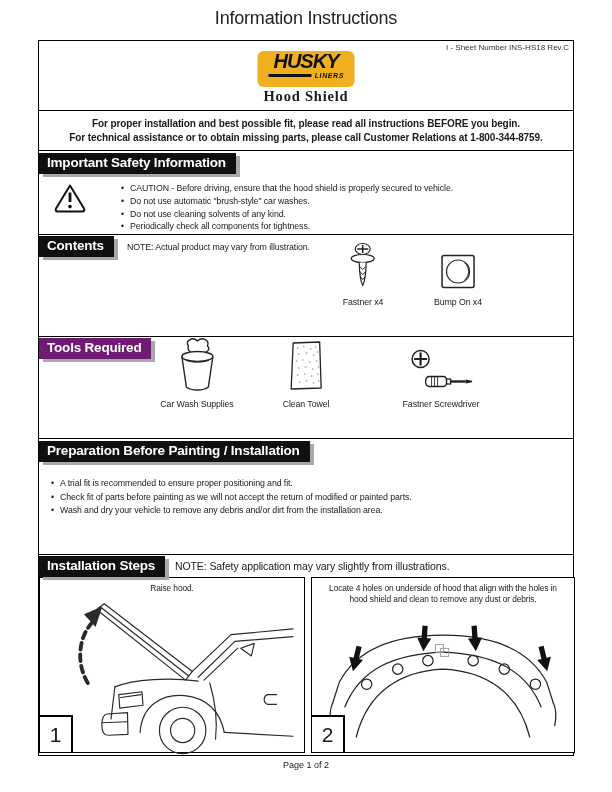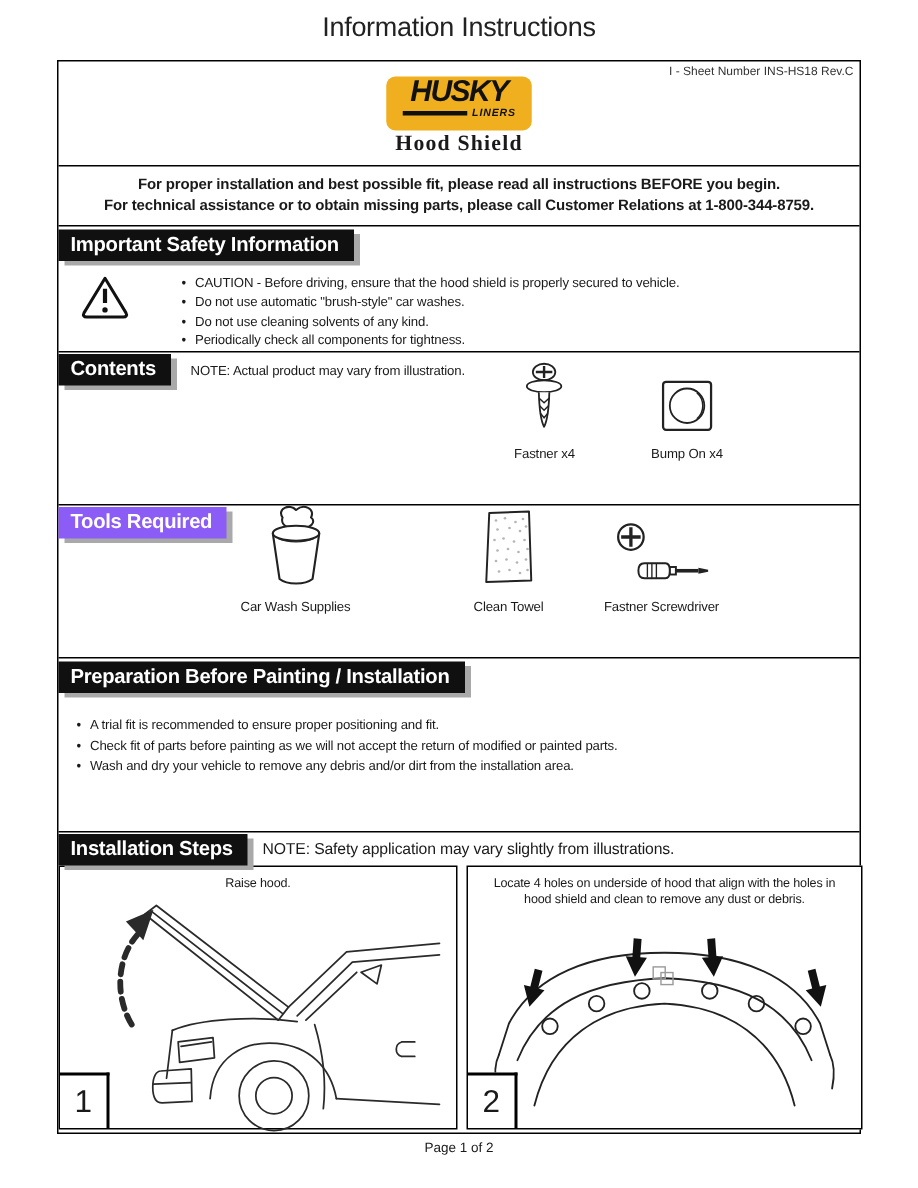--- a/index.html
+++ b/index.html
@@ -156,37 +156,37 @@
             <rect x="4" y="2.5" width="32" height="32" rx="2" fill="#fff" stroke="#222" stroke-width="1.5"></rect>
             <circle cx="20" cy="18.5" r="11.5" fill="#fff" stroke="#222" stroke-width="1.2"></circle>
             <path d="M26.5 9.8 A11.5 11.5 0 0 1 26.5 27.2" fill="none" stroke="#222" stroke-width="1"></path>
           </svg>
         </span>
         <span class="fig-label">Bump On x4</span>
       </div>
     </div>
 
     <div class="sec sec-tools tools-figs">
-      <div class="sec-bar" style="top: 1px; background: #8b5cf6;">Tools Required</div>
+      <div class="sec-bar" style="top: 1px; background: #701a75;">Tools Required</div>
 
       <div class="figure" style="left:158px">
         <span>
           <svg width="56" height="56" viewBox="0 0 56 56">
             <g fill="#fff" stroke="#222" stroke-width="1.4" stroke-linejoin="round">
               <path d="M19 10 C15 4 24 0.5 28 5 C33 0.5 41 4 38 10 C42 13 37 18 32 16 C26 20 17 16 19 10 Z"></path>
               <ellipse cx="28" cy="20.5" rx="15.5" ry="5"></ellipse>
               <path d="M12.5 20.5 L17 51 C22 55 34 55 39 51 L43.5 20.5" fill="none"></path>
               <path d="M16 24 C22 27 34 27 40 24" fill="none" stroke-width="0.8"></path>
             </g>
           </svg>
         </span>
         <span class="fig-label">Car Wash Supplies</span>
       </div>
 
-      <div class="figure" style="left:300px">
+      <div class="figure" style="left:267px">
         <span>
           <svg width="36" height="52" viewBox="0 0 36 52">
             <path d="M5.5 3 L32 2 L33.5 48 L3.5 49 Z" fill="#fff" stroke="#222" stroke-width="1.3" stroke-linejoin="round"></path>
             <g fill="#b5b5b5">
               <circle cx="10" cy="8" r="0.9"></circle>
                 <circle cx="16" cy="6.5" r="0.9"></circle>
                 <circle cx="23" cy="9" r="0.9"></circle>
                 <circle cx="28" cy="7" r="0.9"></circle>
               <circle cx="11" cy="14" r="0.9"></circle>
                 <circle cx="19" cy="13" r="0.9"></circle>

